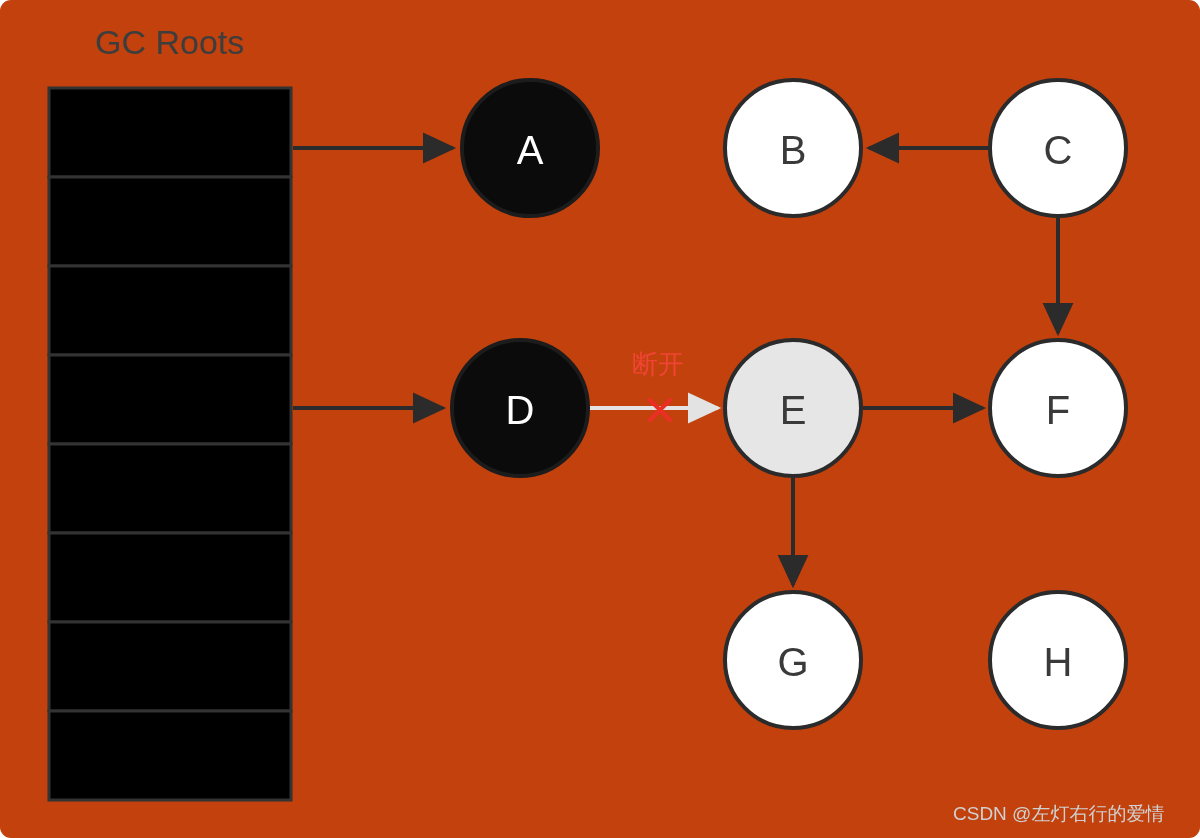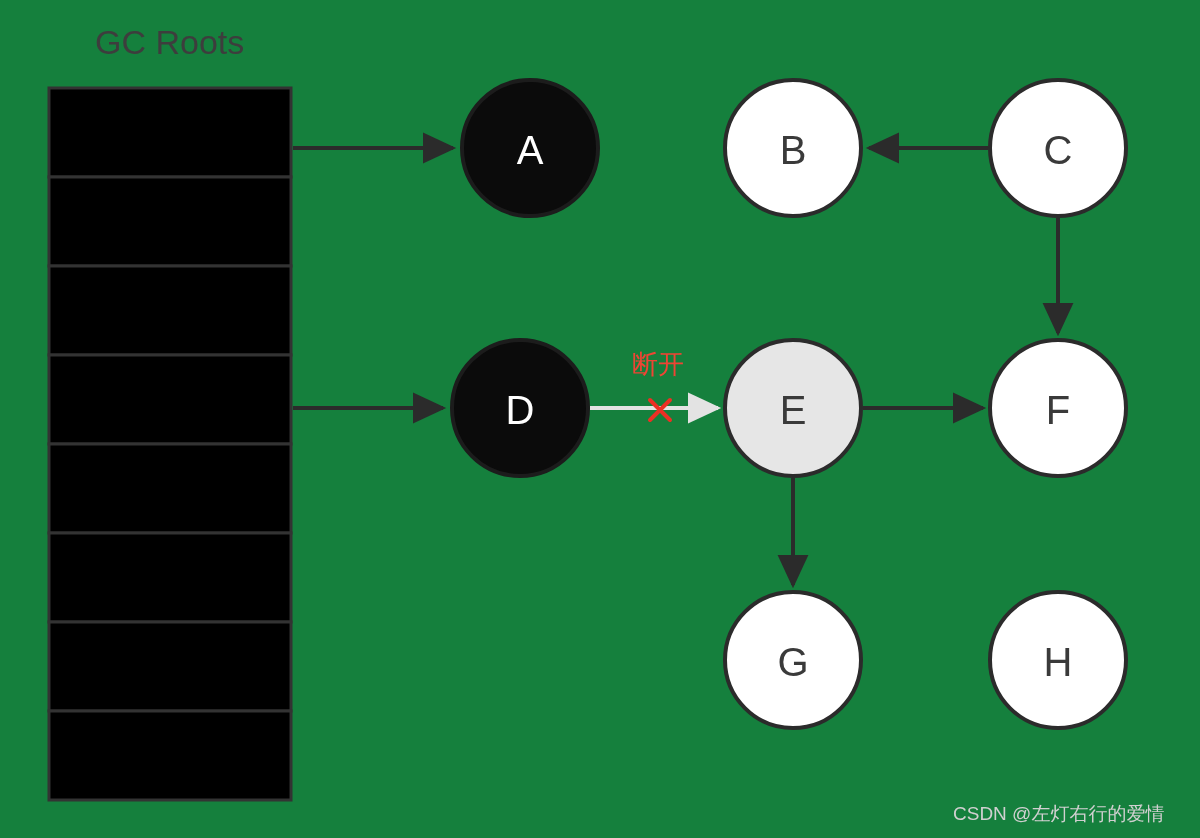--- a/index.html
+++ b/index.html
@@ -7,22 +7,23 @@
     padding: 0;
     background: #ffffff;
   }
   body {
     font-family: "Liberation Sans", sans-serif;
   }
   #canvas {
     position: relative;
     width: 1200px;
     height: 838px;
-    background: #15803d;
+    background: #c2410c;
     overflow: hidden;
+    border-radius: 11px;
   }
   #diagram-svg {
     position: absolute;
     left: 0;
     top: 0;
     width: 1200px;
     height: 838px;
   }
   .node-label {
     font-family: "Liberation Sans", sans-serif;

